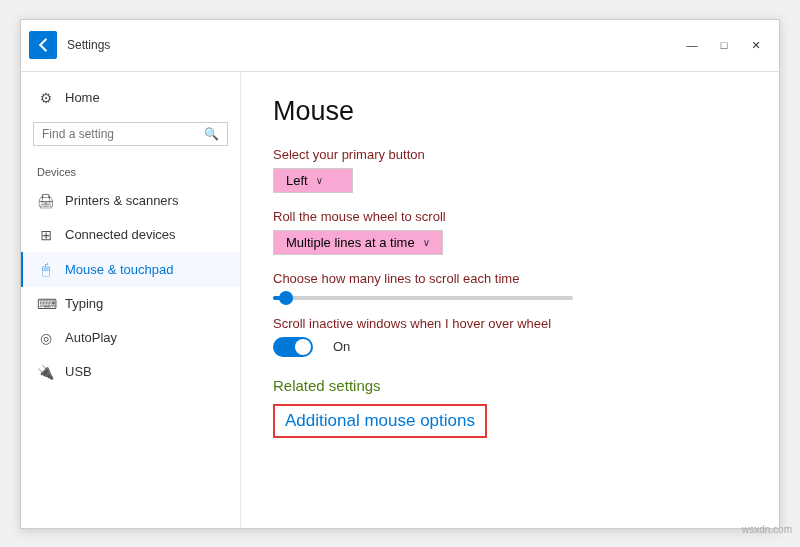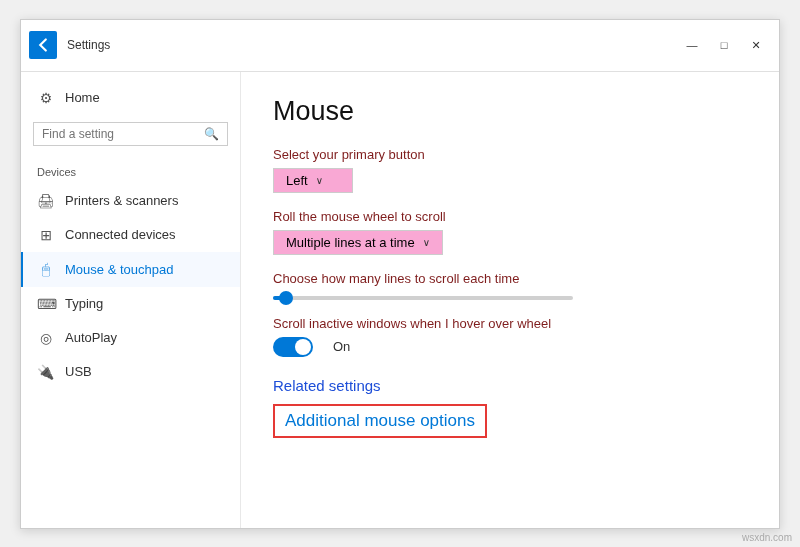--- a/index.html
+++ b/index.html
@@ -200,21 +200,21 @@
       background: white;
       border-radius: 50%;
       position: absolute;
       top: 2px;
       right: 2px;
     }
     .toggle-label { font-size: 13px; color: #333; }
     .related-settings-title {
       font-size: 15px;
       font-weight: 400;
-      color: #1d4ed8;
+      color: #4d7c0f;
       margin-bottom: 10px;
     }
     .additional-mouse-link {
       display: inline-block;
       font-size: 17px;
       color: #0078d7;
       text-decoration: none;
       cursor: pointer;
       border: 2px solid #e53935;
       padding: 5px 10px;
@@ -226,21 +226,21 @@
       right: -60px;
       top: -20px;
     }
     .link-wrapper {
       display: flex;
       align-items: center;
       position: relative;
     }
     .watermark {
       position: absolute;
-      bottom: 4px;
+      bottom: 12px;
       right: 8px;
       font-size: 10px;
       color: #aaa;
     }
   </style>
 </head>
 <body>
 
 <div class="window">
 

